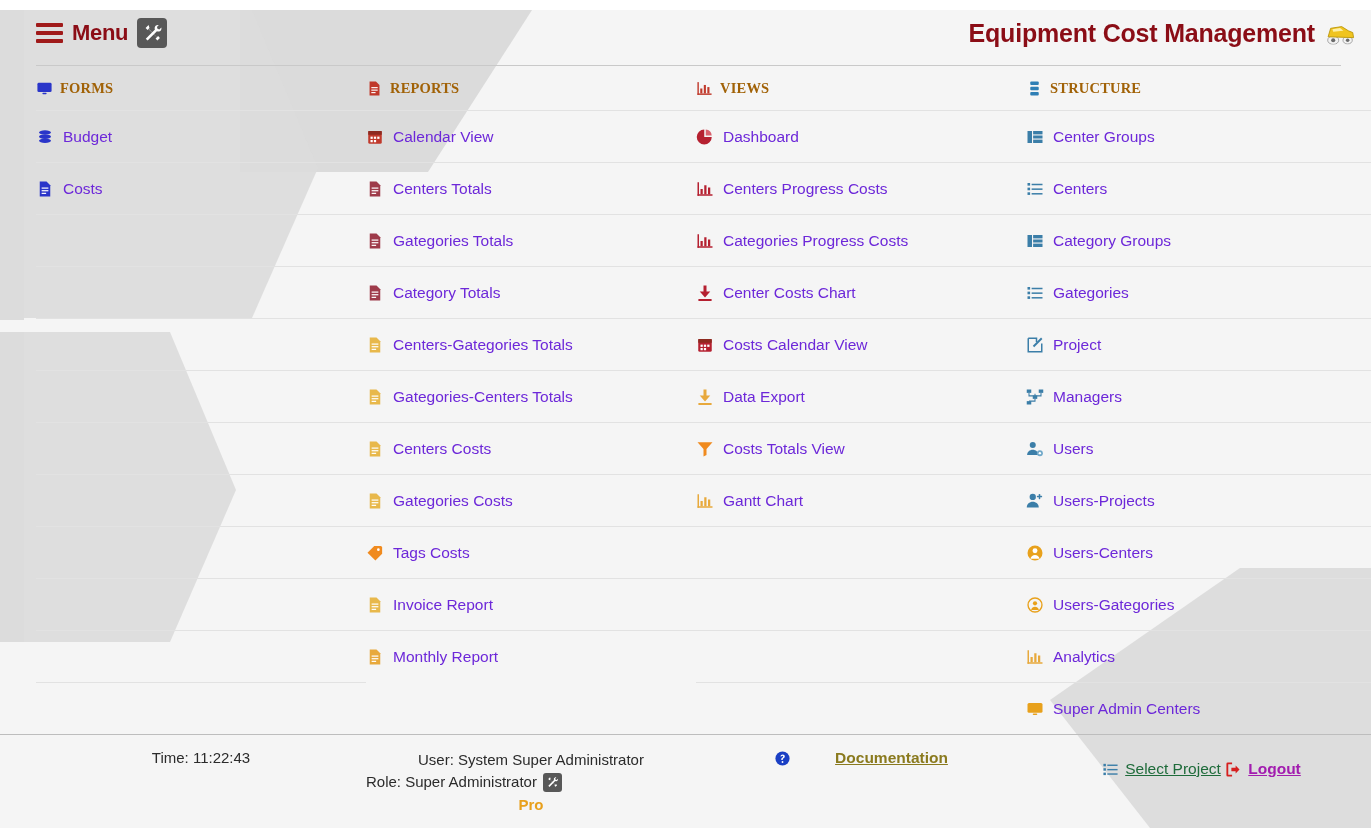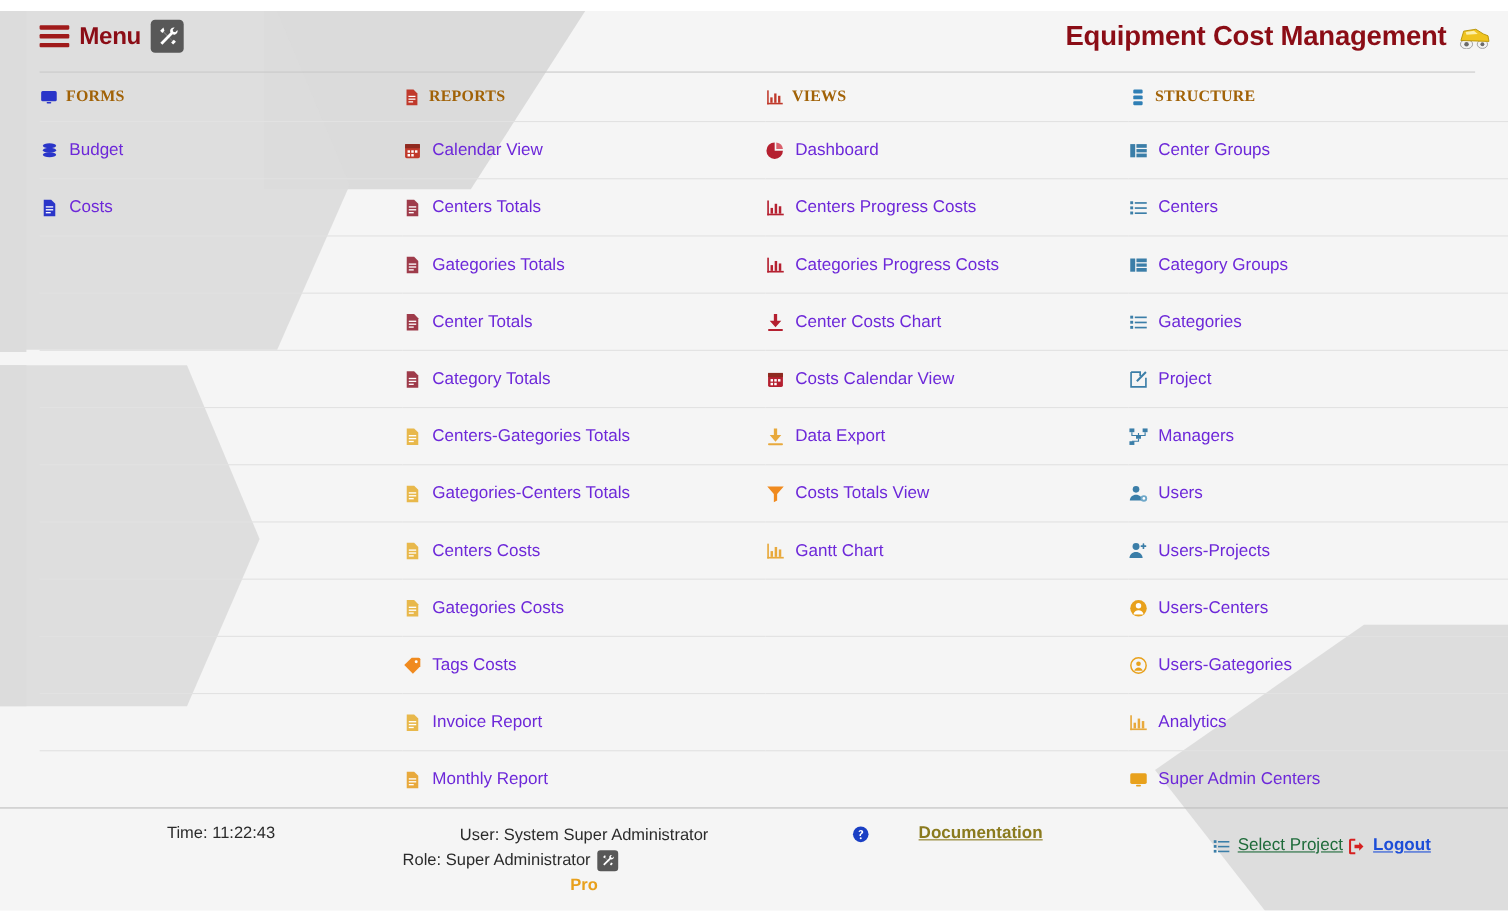--- a/index.html
+++ b/index.html
@@ -128,21 +128,21 @@
   .f-role .tools-badge svg { width: 13px; height: 13px; }
   .f-pro { font-size: 15px; font-weight: bold; color: #e8a01c; line-height: 24px; }
 
   .link {
     display: inline-flex; align-items: center; gap: 6px;
     font-size: 15.5px; font-weight: bold; text-decoration: underline;
     cursor: pointer;
   }
   .link-doc { color: #8a7a1e; gap: 44px; }
   .link-proj { color: #1e6b3a; font-weight: normal; }
-  .link-logout { color: #1d4ed8; }
+  .link-logout { color: #a21caf; }
   .link .ic { width: 17px; height: 17px; display: inline-flex; align-items: center; justify-content: center; }
   .f-right { padding-top: 2px; }
   .f-right .link + .link { margin-top: 9px; }
 </style>
 </head>
 <body>
 
 <div id="app">
 
   <div class="top-strip"></div>
@@ -296,31 +296,20 @@
         </div>
         <div class="row">
           <span class="ic">
             <svg viewBox="0 0 24 24" fill="#9e3b4a">
                 <path d="M5 2h9l5 5v15H5z"></path>
                 <rect x="7.5" y="10" width="9" height="1.6" fill="#fff"></rect>
                 <rect x="7.5" y="13.5" width="9" height="1.6" fill="#fff"></rect>
                 <rect x="7.5" y="17" width="6" height="1.6" fill="#fff"></rect>
               </svg>
           </span>
-          <span>Center Totals</span>
-        </div>
-        <div class="row">
-          <span class="ic">
-            <svg viewBox="0 0 24 24" fill="#9e3b4a">
-                <path d="M5 2h9l5 5v15H5z"></path>
-                <rect x="7.5" y="10" width="9" height="1.6" fill="#fff"></rect>
-                <rect x="7.5" y="13.5" width="9" height="1.6" fill="#fff"></rect>
-                <rect x="7.5" y="17" width="6" height="1.6" fill="#fff"></rect>
-              </svg>
-          </span>
           <span>Category Totals</span>
         </div>
         <div class="row">
           <span class="ic">
             <svg viewBox="0 0 24 24" fill="#e8b84b">
                 <path d="M5 2h9l5 5v15H5z"></path>
                 <rect x="7.5" y="10" width="9" height="1.6" fill="#fff"></rect>
                 <rect x="7.5" y="13.5" width="9" height="1.6" fill="#fff"></rect>
                 <rect x="7.5" y="17" width="6" height="1.6" fill="#fff"></rect>
               </svg>

